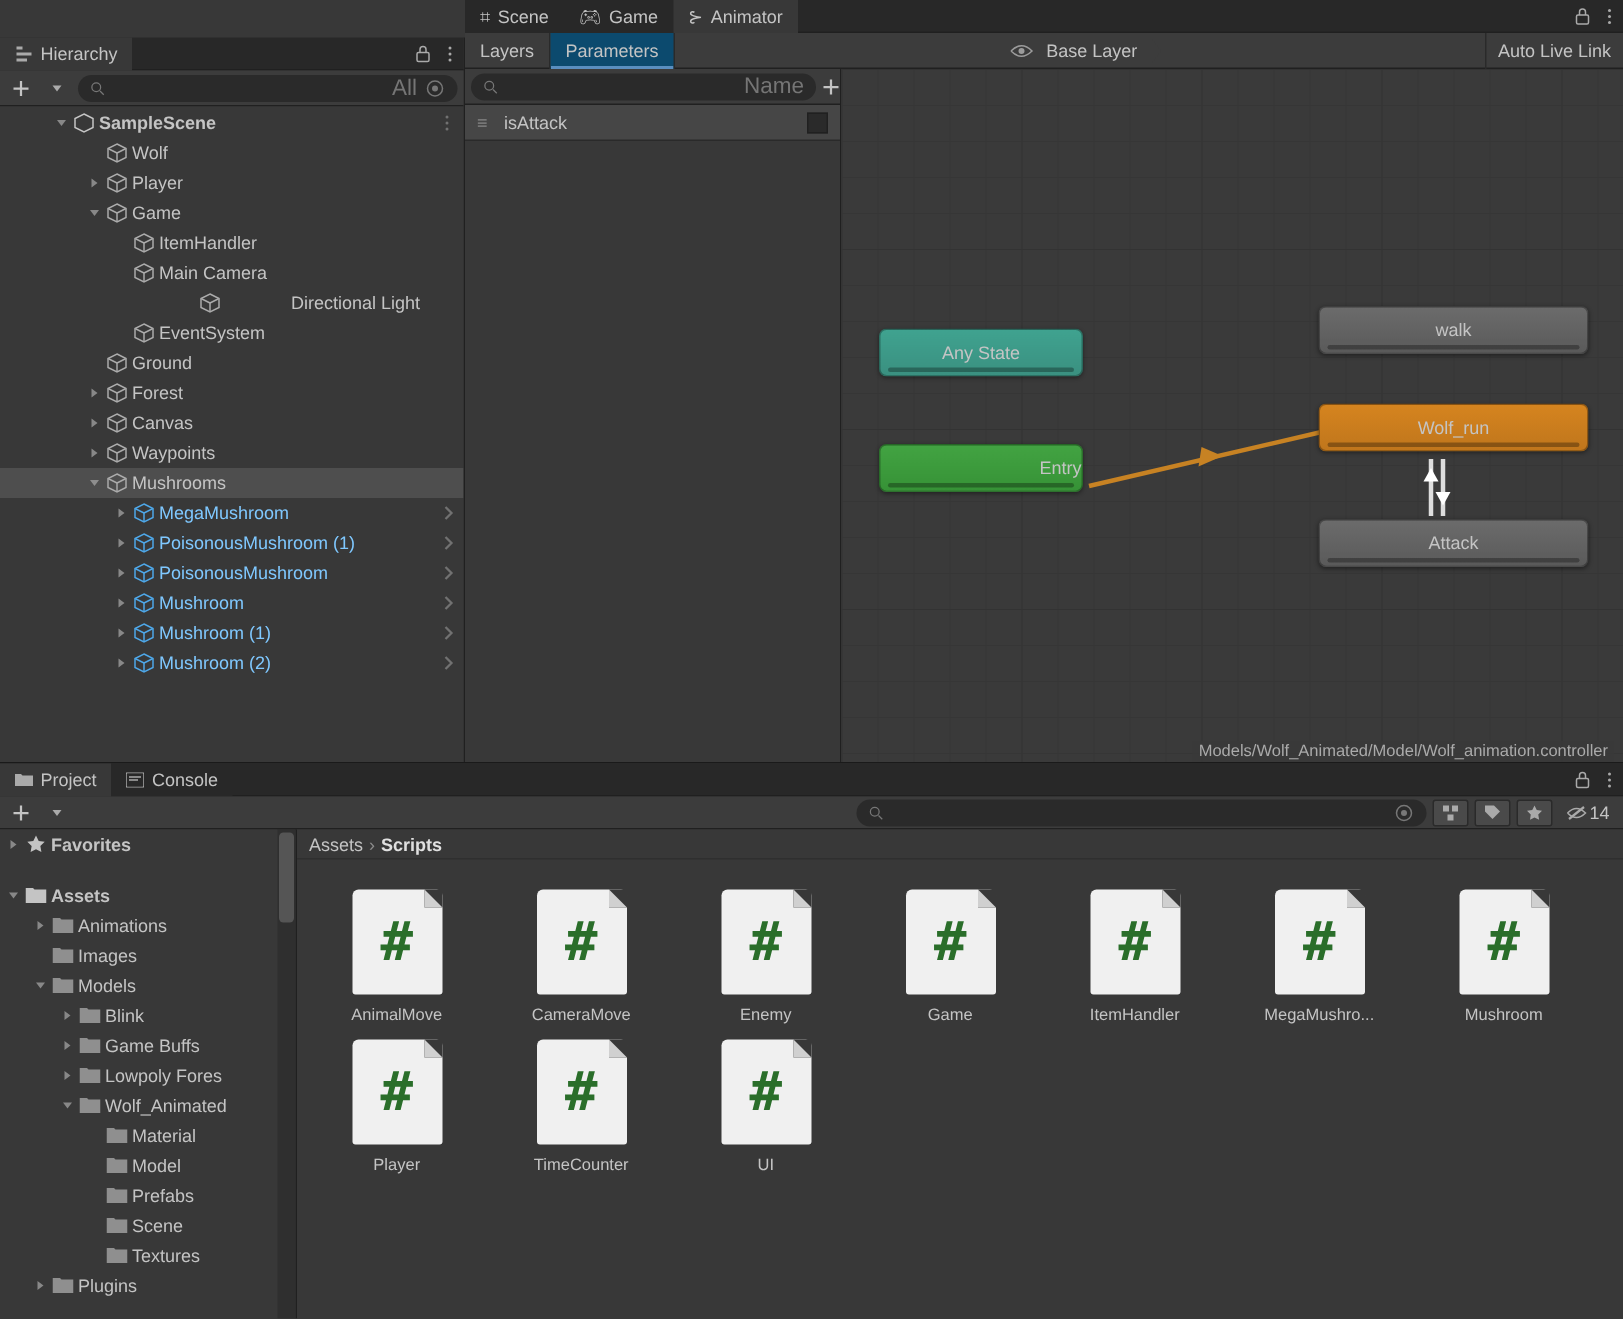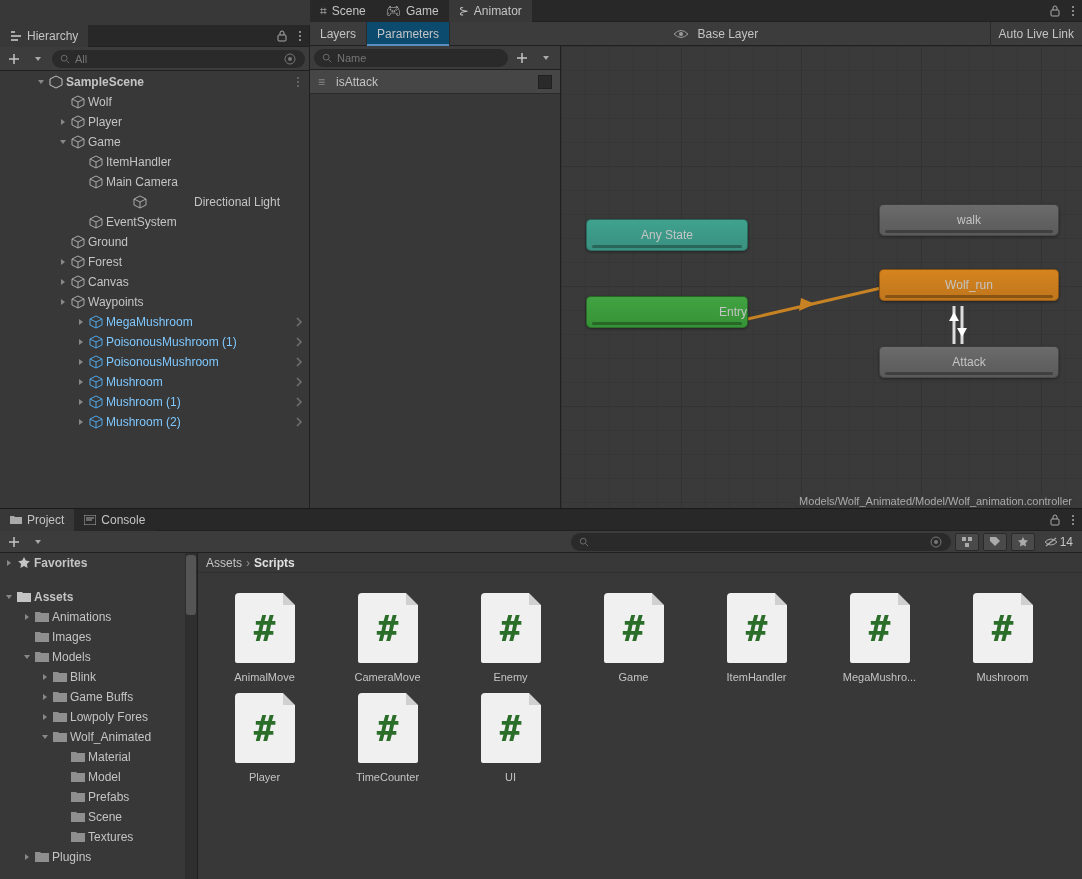--- a/index.html
+++ b/index.html
@@ -14,21 +14,21 @@
 .tab-bar { display: flex; align-items: center; height: 22px; background: #282828; border-bottom: 1px solid #202020; }
 .tab { display: flex; align-items: center; gap: 5px; padding: 0 10px; height: 22px; background: #282828; cursor: pointer; }
 .tab.active { background: #383838; }
 .tab-spacer { flex: 1; }
 .tab-icon-cell { width: 18px; height: 22px; display: flex; align-items: center; justify-content: center; cursor: pointer; }
 
 
 .toolbar { display: flex; align-items: center; gap: 4px; height: 24px; padding: 0 4px; background: #3c3c3c; border-bottom: 1px solid #202020; }
 .tb-btn { width: 20px; height: 18px; display: flex; align-items: center; justify-content: center; cursor: pointer; }
 .search { flex: 1; display: flex; align-items: center; background: #2a2a2a; border-radius: 10px; height: 18px; padding: 0 8px; gap: 5px; }
-.search input { flex: 1; background: transparent; border: none; color: #c4c4c4; outline: none; font-size: 11px; }
+.search input { flex: 1; background: transparent; border: none; color: #c4c4c4; outline: none; font-size: 15px; text-align: right; }
 .search-icon { width: 10px; height: 10px; opacity: 0.6; }
 .end-icon { width: 14px; height: 14px; opacity: 0.6; }
 
 
 .tree { flex: 1; overflow: auto; background: #383838; padding-top: 1px; }
 .tree-row { display: flex; align-items: center; height: 20px; padding-right: 6px; cursor: pointer; }
 .tree-row.selected { background: #4e4e4e; }
 .tree-arrow { width: 10px; height: 10px; display: flex; align-items: center; justify-content: center; opacity: 0.7; flex-shrink: 0; }
 .tree-icon { width: 14px; height: 14px; margin: 0 3px; flex-shrink: 0; display: flex; align-items: center; }
 .tree-label { flex: 1; white-space: nowrap; }
@@ -54,21 +54,21 @@
   linear-gradient(90deg, #333 1px, transparent 1px),
   linear-gradient(#363636 1px, transparent 1px),
   linear-gradient(90deg, #363636 1px, transparent 1px);
   background-size: 120px 120px, 120px 120px, 24px 24px, 24px 24px;
 }
 .auto-live { display: flex; align-items: center; padding: 0 8px; height: 24px; border-left: 1px solid #2a2a2a; cursor: pointer; }
 .bc-item { padding: 0 10px 0 6px; height: 24px; display: flex; align-items: center; position: relative; }
 .bc-item::after { content: ''; position: absolute; right: -6px; top: 4px; width: 0; height: 0; border-top: 8px solid transparent; border-bottom: 8px solid transparent; border-left: 6px solid #3c3c3c; }
 .eye-icon { width: 20px; display: flex; align-items: center; justify-content: center; opacity: 0.7; cursor: pointer; }
 
-.node { position: absolute; width: 162px; height: 32px; border-radius: 5px; display: flex; align-items: center; justify-content: center; font-size: 11px; box-shadow: 0 1px 3px rgba(0,0,0,0.4); border: 1px solid rgba(0,0,0,0.3); cursor: pointer; }
+.node { position: absolute; width: 136px; height: 32px; border-radius: 5px; display: flex; align-items: center; justify-content: center; font-size: 11px; box-shadow: 0 1px 3px rgba(0,0,0,0.4); border: 1px solid rgba(0,0,0,0.3); cursor: pointer; }
 .node-sub { position: absolute; bottom: 2px; left: 5px; right: 5px; height: 3px; background: rgba(0,0,0,0.3); border-radius: 2px; }
 .node.gray { background: linear-gradient(#6b6b6b, #5a5a5a); color: #e8e8e8; }
 .node.teal { background: linear-gradient(#3fa28f, #3a9080); color: #1a1a1a; }
 .node.green { background: linear-gradient(#42a342, #369236); color: #1a1a1a; }
 .node.orange { background: linear-gradient(#d5841f, #c0761c); color: #fff; }
 
 .edge { position: absolute; pointer-events: none; }
 .path-label { position: absolute; bottom: 0; right: 6px; font-size: 11px; color: #aaa; background: rgba(58,58,58,0.8); padding: 1px 4px; }
 
 
@@ -315,20 +315,36 @@
           <span class="tree-icon">
             <svg width="14" height="14" viewBox="0 0 14 14">
               <polygon points="7,1 13,4 13,10 7,13 1,10 1,4" fill="none" stroke="#aaa"></polygon>
               <line x1="7" y1="13" x2="7" y2="7" stroke="#aaa"></line>
               <line x1="1" y1="4" x2="7" y2="7" stroke="#aaa"></line>
               <line x1="13" y1="4" x2="7" y2="7" stroke="#aaa"></line>
             </svg>
           </span>
           <span class="tree-label">Waypoints</span>
         </div>
+        <div class="tree-row selected" style="padding-left: 58px;">
+          <span class="tree-arrow">
+            <svg width="8" height="8" viewBox="0 0 8 8">
+              <path d="M1 2 L4 6 L7 2" fill="#aaa"></path>
+            </svg>
+          </span>
+          <span class="tree-icon">
+            <svg width="14" height="14" viewBox="0 0 14 14">
+              <polygon points="7,1 13,4 13,10 7,13 1,10 1,4" fill="none" stroke="#aaa"></polygon>
+              <line x1="7" y1="13" x2="7" y2="7" stroke="#aaa"></line>
+              <line x1="1" y1="4" x2="7" y2="7" stroke="#aaa"></line>
+              <line x1="13" y1="4" x2="7" y2="7" stroke="#aaa"></line>
+            </svg>
+          </span>
+          <span class="tree-label">Mushrooms</span>
+        </div>
         <div class="tree-row" style="padding-left: 76px;">
           <span class="tree-arrow">
             <svg width="8" height="8" viewBox="0 0 8 8">
               <path d="M2 1 L6 4 L2 7" fill="#aaa"></path>
             </svg>
           </span>
           <span class="tree-icon">
             <svg width="14" height="14" viewBox="0 0 14 14">
               <polygon points="7,1 13,4 13,10 7,13 1,10 1,4" fill="none" stroke="#4ea7e8"></polygon>
               <line x1="7" y1="13" x2="7" y2="7" stroke="#4ea7e8"></line>

